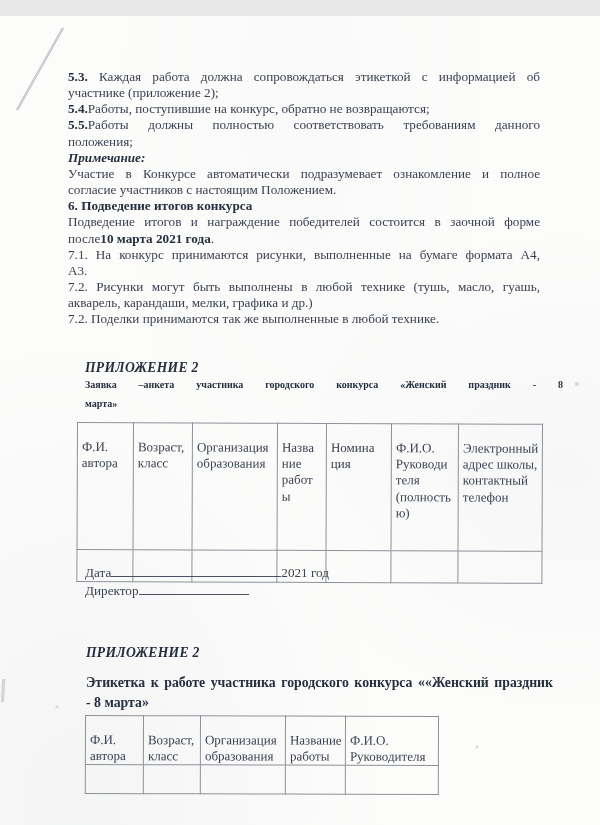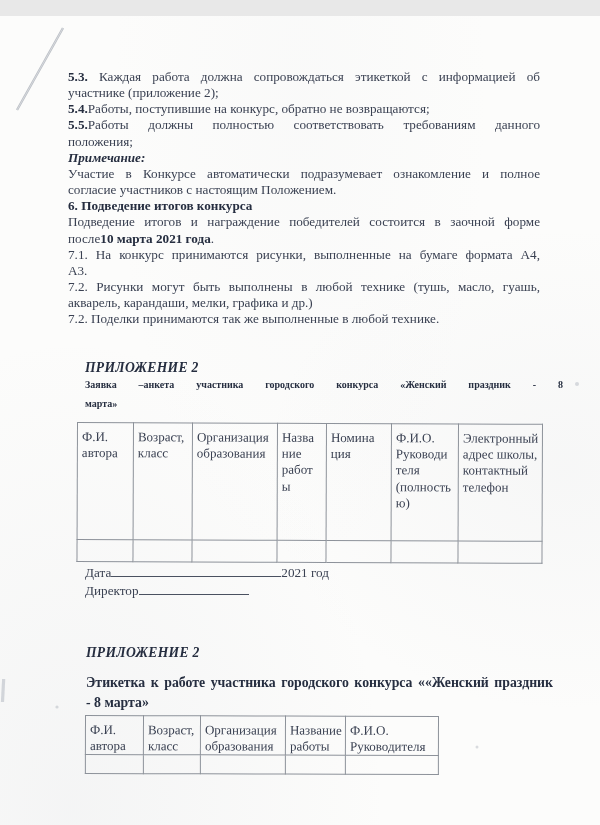--- a/index.html
+++ b/index.html
@@ -24,21 +24,21 @@
   .b{font-weight:bold;color:#262e40;text-align:center;}
   .bi{font-weight:bold;font-style:italic;color:#262e40;}
   
   .app-head{font-weight:bold;font-style:italic;font-size:13.6px;color:#262e40;letter-spacing:.3px;white-space:nowrap;}
   .app1-title{left:85px;top:360px;width:478px;font-weight:bold;font-size:10px;line-height:18.5px;color:#262e40;}
   .app2-title{left:86px;top:657px;width:467px;font-weight:bold;font-size:13.8px;line-height:19.5px;color:#262e40;}
   
   table{border-collapse:collapse;table-layout:fixed;}
   td{
     border:1px solid #8d929a;vertical-align:top;
-    padding:6px 3px 0 4px;font-size:13px;line-height:16.2px;
+    padding:16px 3px 0 4px;font-size:13px;line-height:16.2px;
     white-space:pre-line;color:#3a4152;overflow:hidden;
   }
   .t1{left:77px;top:406px;width:465px;transform:rotate(.22deg);transform-origin:top left;}
   .t1 .hdr td{height:110px;}
   .t1 .empty td{height:15px;}
   .t2{left:85px;top:699px;width:353px;transform:rotate(.15deg);transform-origin:top left;}
   .t2 .hdr td{height:27px;}
   .t2 .empty td{height:12px;}
   
   .sig{left:85px;top:548px;font-size:13.2px;line-height:17.6px;}

